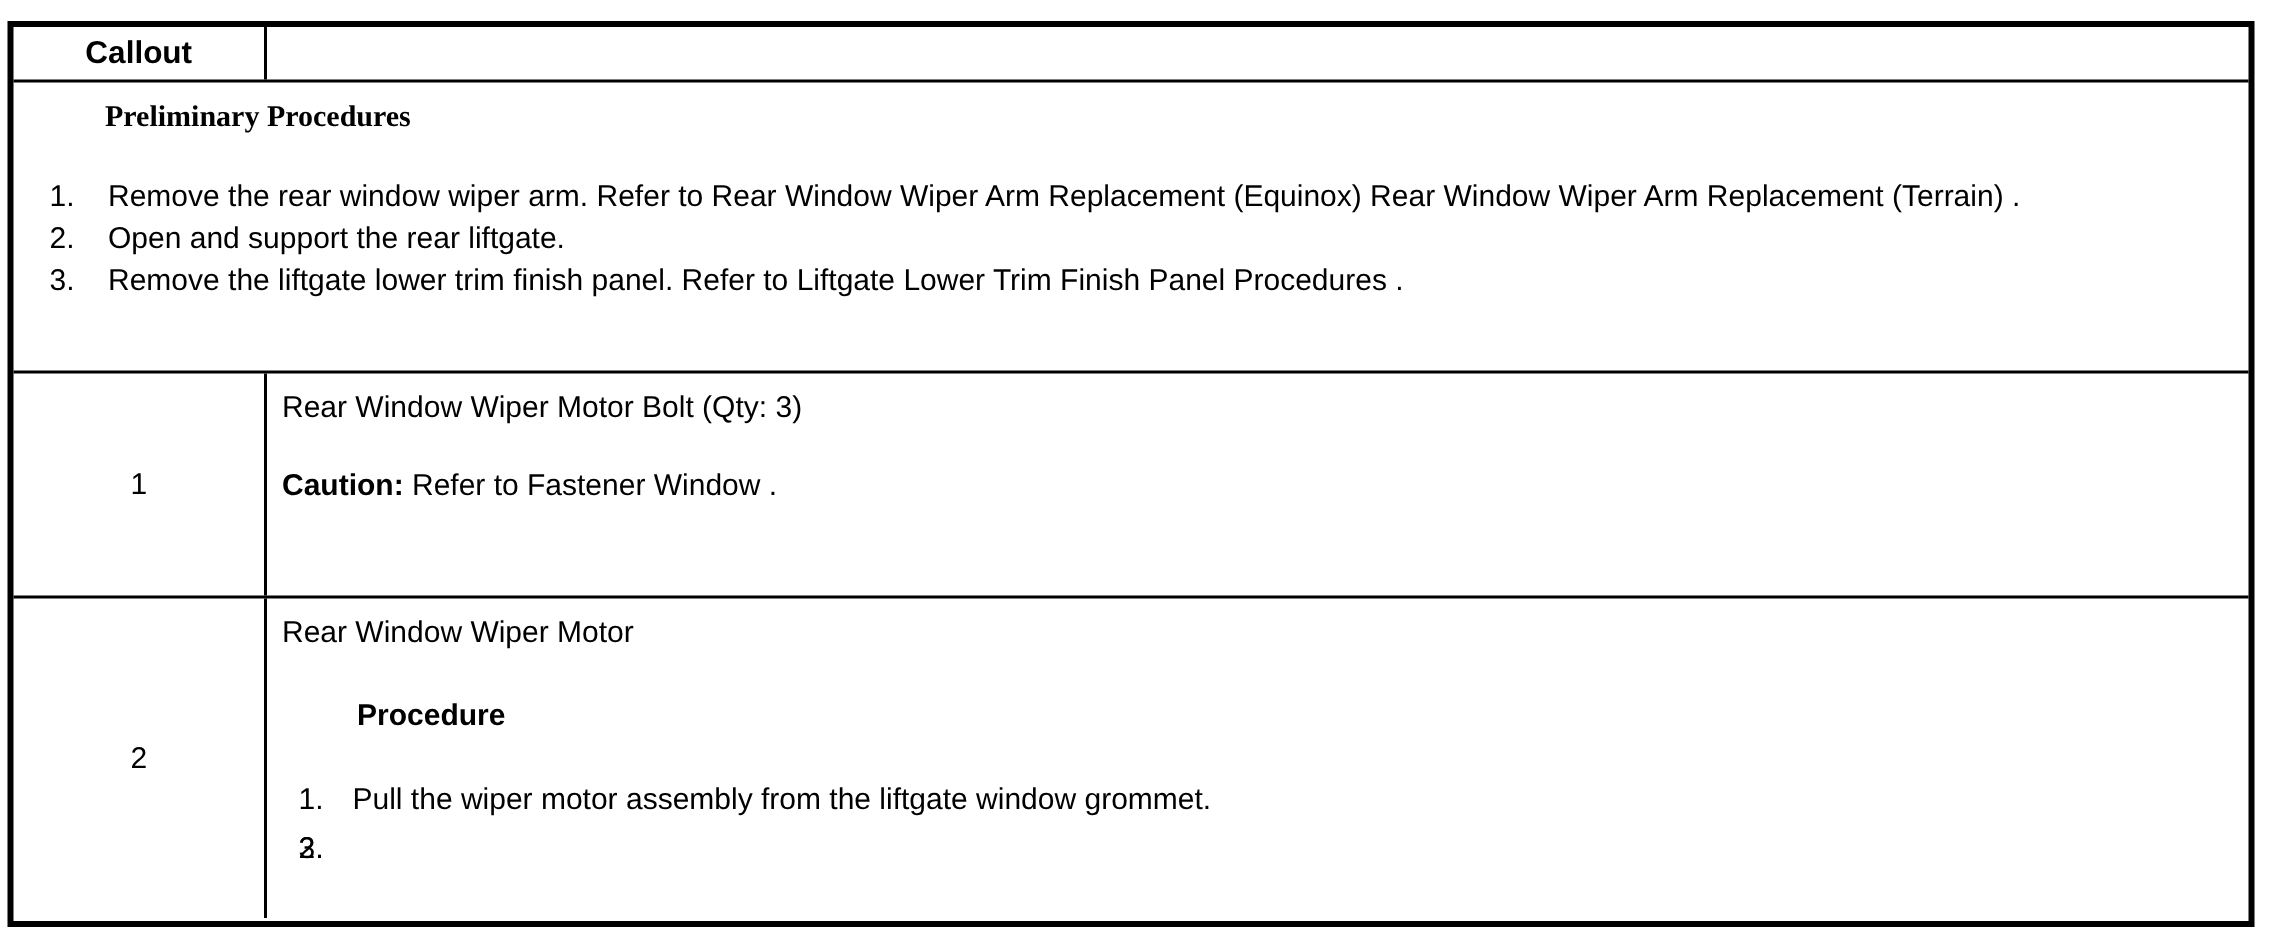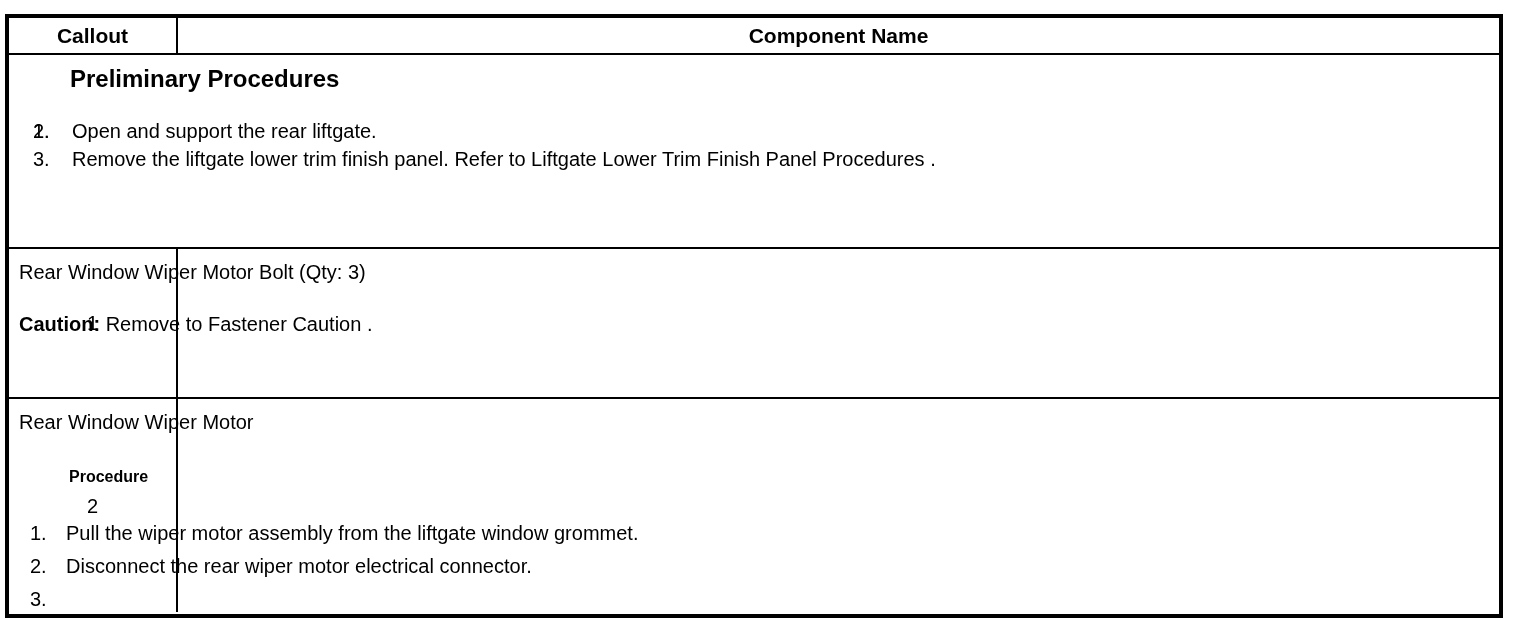--- a/index.html
+++ b/index.html
@@ -52,20 +52,21 @@
     position: absolute;
     left: 0;
     top: 0;
     width: 167px;
     height: 100%;
     display: flex;
     align-items: center;
     justify-content: center;
   }
   .col-body {
+    margin-left: 169px;
     padding: 0 0 0 10px;
   }
 
   
   .header-row { height: 35px; }
   .header-row .col-callout,
   .header-row .col-body {
     font-weight: bold;
     font-size: 21px;
   }
@@ -79,23 +80,24 @@
   }
   .header-cell-text { white-space: nowrap; }
 
   
   .prelim-row { height: 194px; }
   .prelim-inner {
     padding: 11px 10px 0 24px;
   }
   .prelim-title {
     font-weight: bold;
-    font-size: 24px;
+    font-size: 20px;
     margin: 0 0 0 37px;
     line-height: 25px;
+    font-family: Liberation Serif, serif;
   }
   ol.prelim-list {
     list-style: none;
     margin: 26px 0 0 0;
     padding: 0;
     font-size: 20px;
     line-height: 28px;
   }
   ol.prelim-list > li {
     position: relative;
@@ -124,21 +126,21 @@
     font-size: 20px;
     line-height: 26px;
     margin: 0;
   }
   .body-line.gap-1 { margin-top: 26px; }
   .body-line.gap-2 { margin-top: 26px; }
   .strong { font-weight: bold; text-align: right; }
 
   .proc-heading {
     font-weight: bold;
-    font-size: 16px;
+    font-size: 20px;
     line-height: 26px;
     margin: 29px 0 0 50px;
   }
   ol.proc-list {
     list-style: none;
     margin: 27px 0 0 0;
     padding: 0 0 0 11px;
     font-size: 20px;
     line-height: 33px;
   }
@@ -157,32 +159,30 @@
 </style>
 </head>
 <body>
 
 <div class="doc-table">
 
   <div class="trow header-row">
     <div class="divider"></div>
     <div class="col-callout">
       <span class="header-cell-text">Callout</span>
-    </div>
-    <div class="col-body">
-      <span class="header-cell-text">Component Name</span>
     </div>
   </div>
 
   <div class="trow prelim-row">
     <div class="prelim-inner">
       <div class="prelim-title">Preliminary Procedures</div>
       <ol class="prelim-list">
         <li>
           <span class="num">1.</span>
+          <span class="txt">Remove the rear window wiper arm. Refer to Rear Window Wiper Arm Replacement (Equinox) Rear Window Wiper Arm Replacement (Terrain) .</span>
         </li>
         <li>
           <span class="num">2.</span>
           <span class="txt">Open and support the rear liftgate.</span>
         </li>
         <li>
           <span class="num">3.</span>
           <span class="txt">Remove the liftgate lower trim finish panel. Refer to Liftgate Lower Trim Finish Panel Procedures .</span>
         </li>
       </ol>
@@ -191,21 +191,21 @@
 
   <div class="trow item-row-1">
     <div class="divider"></div>
     <div class="col-callout">
       <span class="callout-num">1</span>
     </div>
     <div class="col-body">
       <div class="body-block">
         <p class="body-line">Rear Window Wiper Motor Bolt (Qty: 3)</p>
         <p class="body-line gap-1">
-          <span class="strong">Caution:</span><span> Remove to Fastener Caution .</span>
+          <span class="strong">Caution:</span><span> Refer to Fastener Window .</span>
         </p>
       </div>
     </div>
   </div>
 
   <div class="trow item-row-2">
     <div class="divider"></div>
     <div class="col-callout">
       <span class="callout-num">2</span>
     </div>
@@ -213,21 +213,20 @@
       <div class="body-block">
         <p class="body-line">Rear Window Wiper Motor</p>
         <div class="proc-heading">Procedure</div>
         <ol class="proc-list">
           <li>
             <span class="num">1.</span>
             <span class="txt">Pull the wiper motor assembly from the liftgate window grommet.</span>
           </li>
           <li>
             <span class="num">2.</span>
-            <span class="txt">Disconnect the rear wiper motor electrical connector.</span>
           </li>
           <li>
             <span class="num">3.</span>
           </li>
         </ol>
       </div>
     </div>
   </div>
 
 </div>

